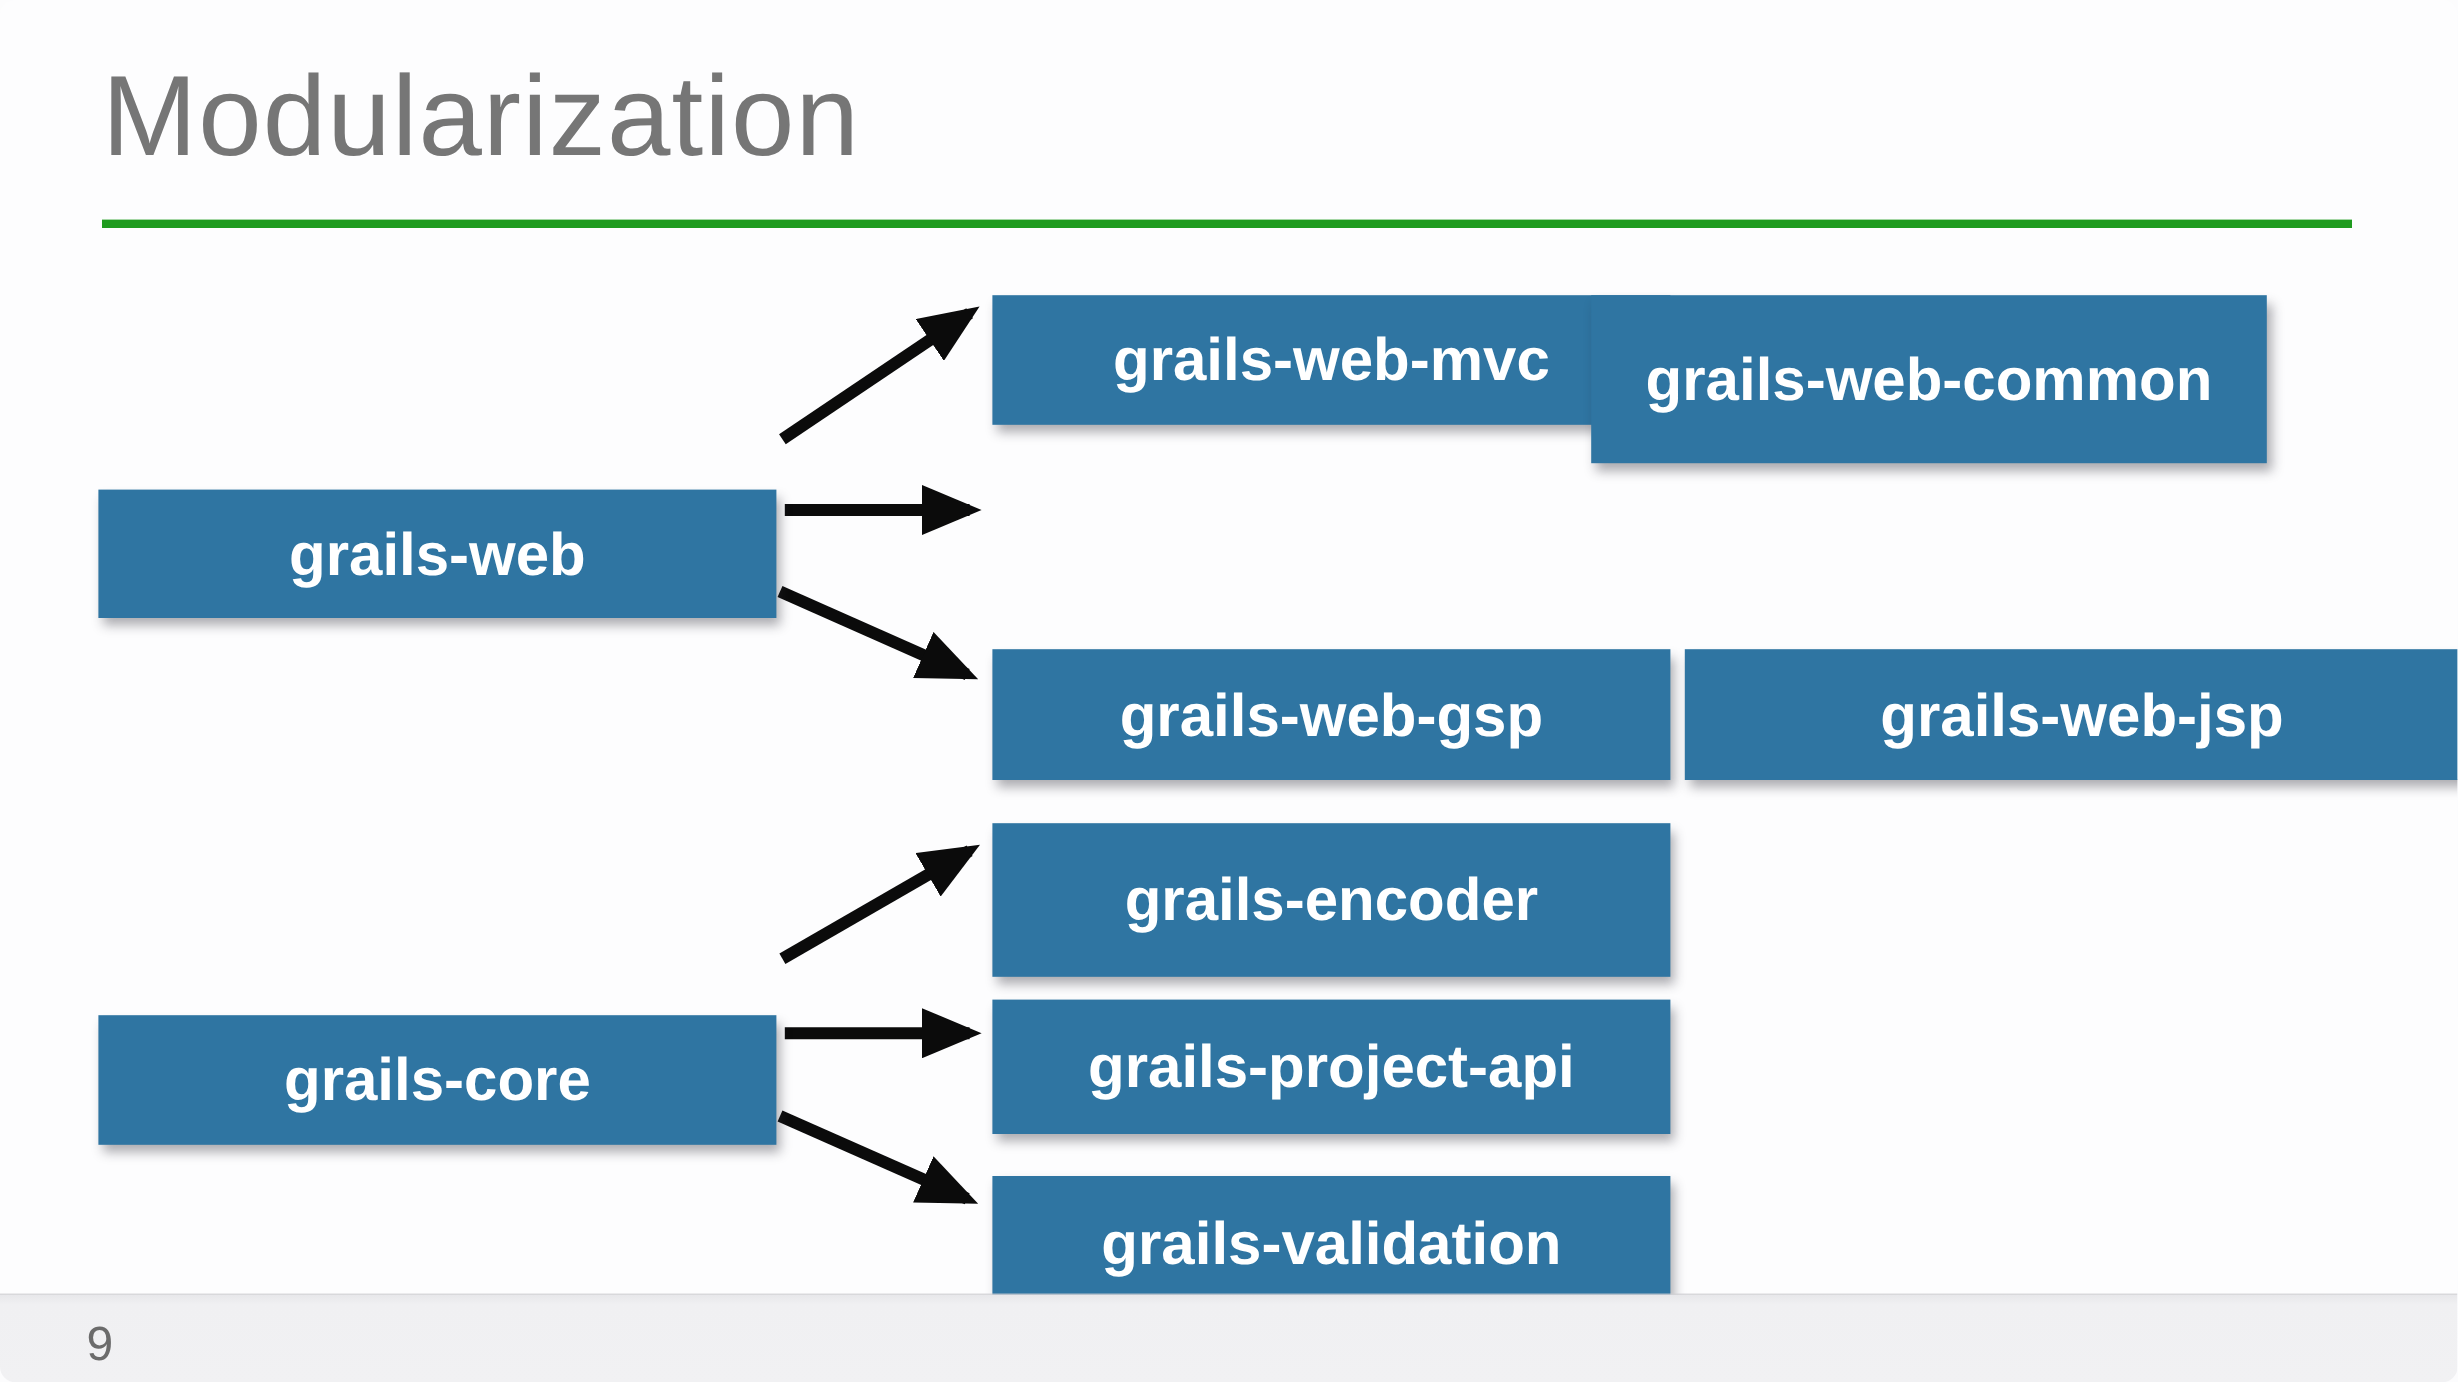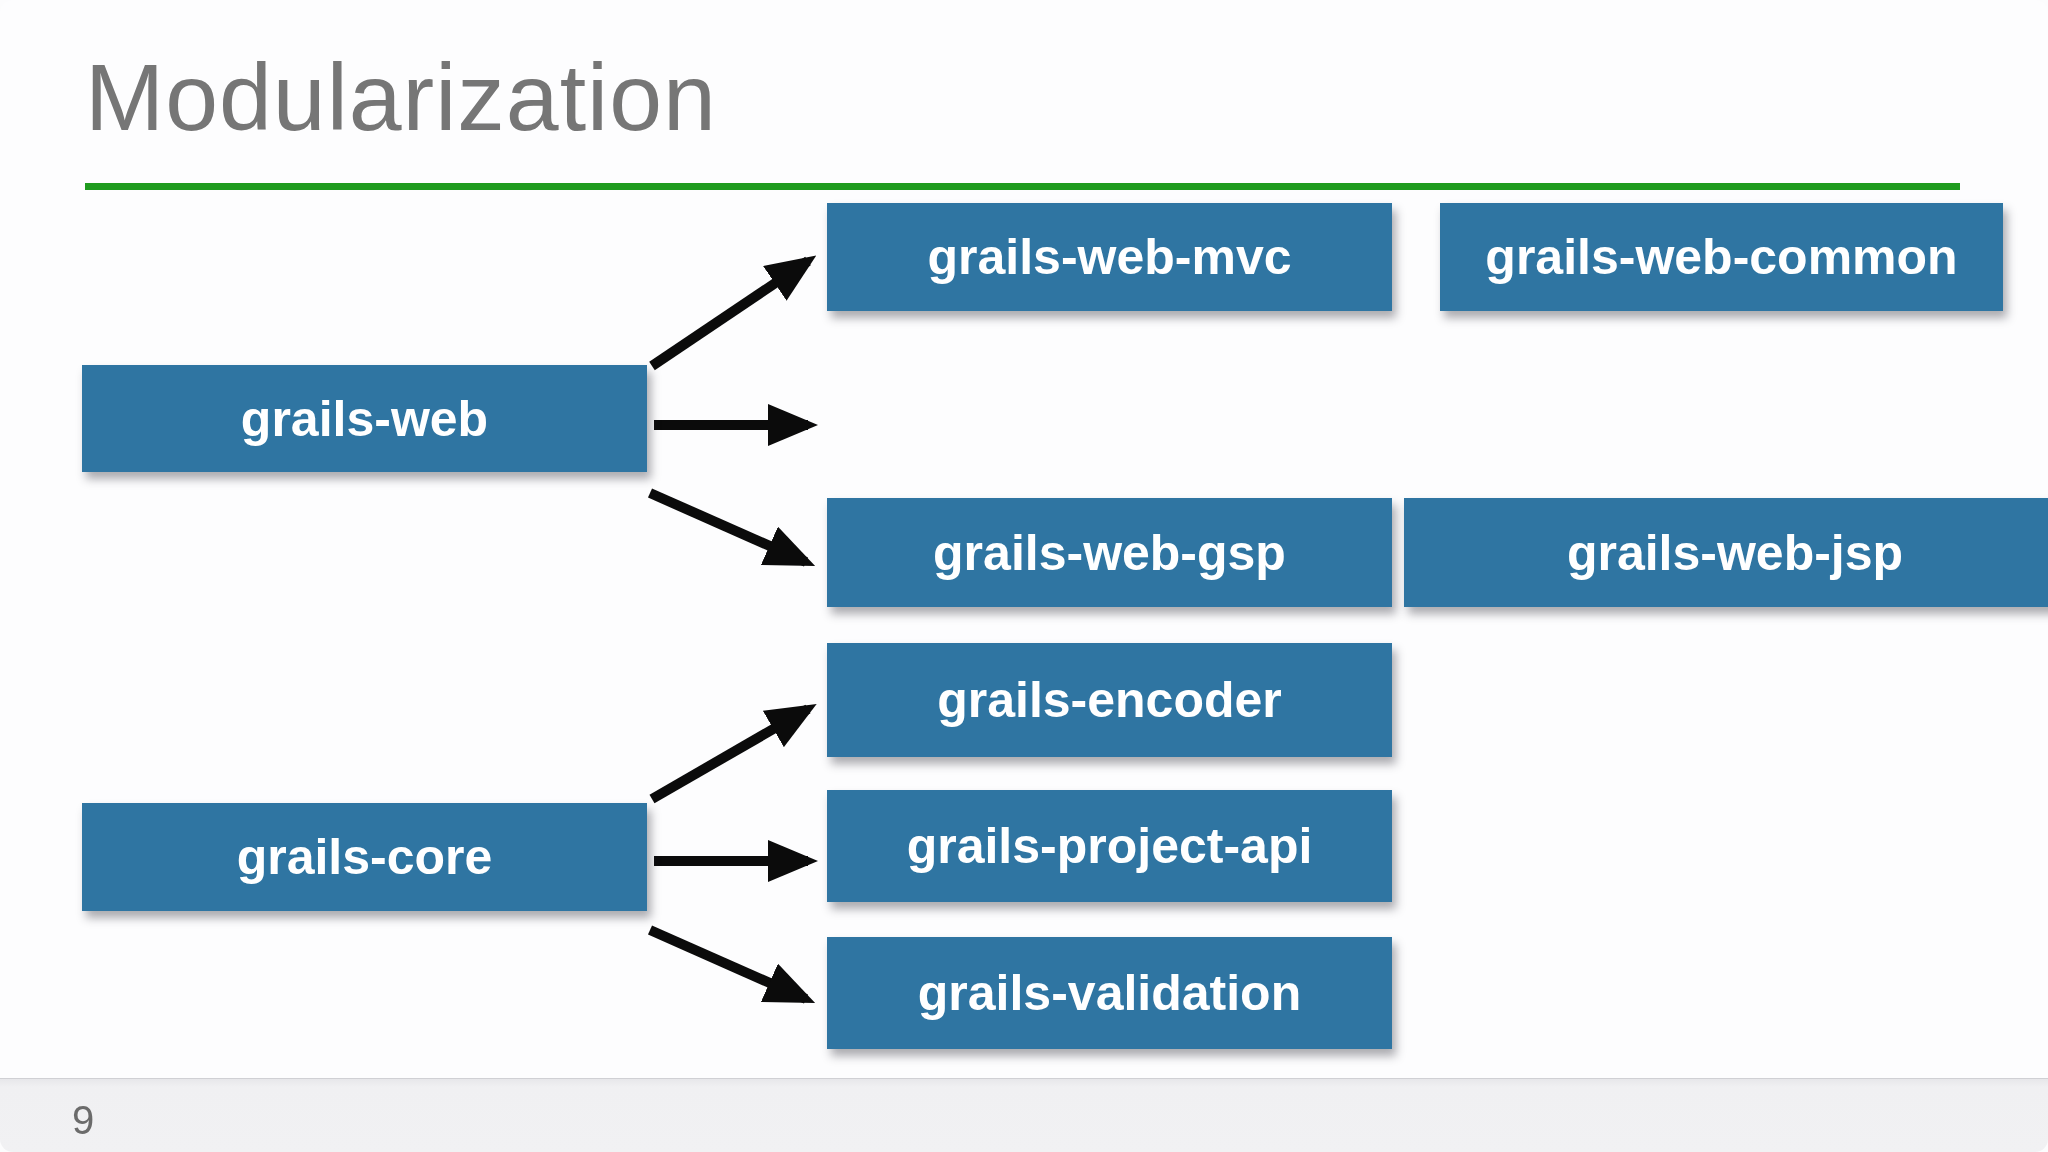--- a/index.html
+++ b/index.html
@@ -40,20 +40,21 @@
     background: #2f75a2;
     color: #ffffff;
     font-size: 50px;
     font-weight: 700;
     display: flex;
     align-items: center;
     justify-content: center;
     text-align: center;
     box-shadow: 4px 7px 9px rgba(40, 40, 50, 0.38);
     white-space: nowrap;
+    margin-top: 43px;
   }
   #arrow-layer {
     position: absolute;
     left: 0;
     top: 0;
     width: 2048px;
     height: 1152px;
     pointer-events: none;
   }
   .footer-band {
@@ -94,23 +95,23 @@
     <line x1="652" y1="799" x2="808" y2="709" stroke="#0b0b0b" stroke-width="10" marker-end="url(#ah)"></line>
     <line x1="654" y1="861" x2="808" y2="861" stroke="#0b0b0b" stroke-width="10" marker-end="url(#ah)"></line>
     <line x1="650" y1="930" x2="806" y2="999" stroke="#0b0b0b" stroke-width="10" marker-end="url(#ah)"></line>
   </svg>
 
   <div class="module-box" style="left:82px;  top:803px; width:565px; height:108px">grails-core</div>
   <div class="module-box" style="left:82px;  top:365px; width:565px; height:107px">grails-web</div>
 
   <div class="module-box" style="left:827px; top:203px; width:565px; height:108px">grails-web-mvc</div>
   <div class="module-box" style="left:827px; top:498px; width:565px; height:109px">grails-web-gsp</div>
-  <div class="module-box" style="left:827px; top:643px; width:565px; height:114px">grails-encoder</div>
+  <div class="module-box" style="left:827px; top:643px; width:565px; height:128px">grails-encoder</div>
   <div class="module-box" style="left:827px; top:790px; width:565px; height:112px">grails-project-api</div>
   <div class="module-box" style="left:827px; top:937px; width:565px; height:112px">grails-validation</div>
 
-  <div class="module-box" style="left:1440px; top:203px; width:563px; height:108px">grails-web-common</div>
+  <div class="module-box" style="left:1326px; top:203px; width:563px; height:140px">grails-web-common</div>
   <div class="module-box" style="left:1404px; top:498px; width:662px; height:109px">grails-web-jsp</div>
 
   <div class="footer-band"></div>
   <div class="page-number">9</div>
 
 </div>
 
 </body></html>

